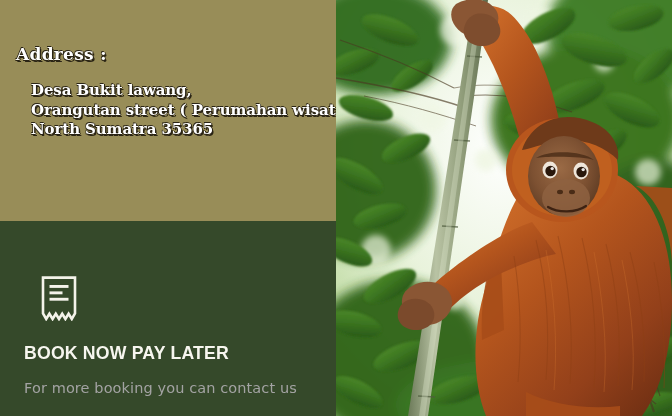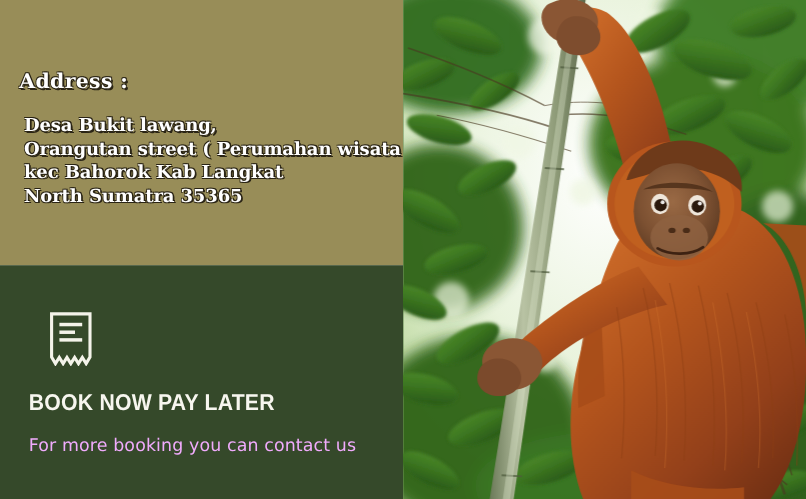--- a/index.html
+++ b/index.html
@@ -29,39 +29,39 @@
     height: 416px;
     display: flex;
     flex-direction: column;
   }
 
   .address-panel {
     position: relative;
     height: 221px;
     background: #988d58;
     box-sizing: border-box;
-    padding: 60px 12px 0 16px;
+    padding: 46px 12px 0 16px;
     overflow: hidden;
   }
 
   .address-heading {
     font-family: "DejaVu Serif", "Liberation Serif", serif;
     font-weight: bold;
     font-size: 17px;
     line-height: 1;
     color: #ffffff;
     letter-spacing: 0.3px;
     text-shadow: 1.6px 1.6px 0 #2a2415, -0.6px -0.6px 0 #2a2415,
                  0.9px -0.5px 0 #2a2415, -0.5px 0.9px 0 #2a2415;
     margin: 0 0 18px 0;
     white-space: nowrap;
   }
 
   .address-lines {
-    margin: 4px;
+    margin: 15px;
     padding: 0;
     list-style: none;
   }
 
   .address-lines li {
     font-family: "DejaVu Serif", "Liberation Serif", serif;
     font-weight: bold;
     font-size: 15px;
     line-height: 19.5px;
     color: #ffffff;
@@ -70,21 +70,21 @@
     text-shadow: 1.5px 1.5px 0 #2a2415, -0.6px -0.6px 0 #2a2415,
                  0.9px -0.5px 0 #2a2415, -0.5px 0.9px 0 #2a2415;
   }
 
   
   .booking-panel {
     position: relative;
     flex: 1 1 auto;
     background: #35492a;
     box-sizing: border-box;
-    padding: 39px 12px 0 24px;
+    padding: 55px 12px 0 24px;
     overflow: hidden;
   }
 
   .receipt-icon {
     display: block;
     width: 38px;
     height: 45px;
     margin: 0 0 22px 16px;
   }
 
@@ -99,21 +99,21 @@
     transform: scaleX(0.93);
     transform-origin: left center;
     white-space: nowrap;
   }
 
   .booking-subtitle {
     font-family: "DejaVu Sans", sans-serif;
     font-weight: 400;
     font-size: 14.5px;
     line-height: 1;
-    color: #f0abfc;
+    color: #a3a3a3;
     margin: 19px 0 18px 0;
     letter-spacing: 0.1px;
     white-space: nowrap;
   }
 
   
   .photo-col {
     position: relative;
     width: 336px;
     height: 416px;
@@ -131,21 +131,20 @@
 
 <div class="page">
 
   <div class="left-col">
 
     <section class="address-panel">
       <h2 class="address-heading">Address :</h2>
       <ul class="address-lines">
         <li>Desa Bukit lawang,</li>
         <li>Orangutan street ( Perumahan wisata )</li>
-        <li>kec Bahorok Kab Langkat</li>
         <li>North Sumatra 35365</li>
       </ul>
     </section>
 
     <section class="booking-panel">
       <svg class="receipt-icon" viewBox="0 0 38 45" aria-hidden="true">
         <path d="M3 1.6 H35 V37.5 L31.8 43 L28.6 37.8 L25.4 43 L22.2 37.8 L19 43 L15.8 37.8 L12.6 43 L9.4 37.8 L6.2 43 L3 37.5 Z" fill="none" stroke="#f4f3ea" stroke-width="2.6" stroke-linejoin="miter"></path>
         <rect x="9.5" y="9" width="19" height="2.9" fill="#f4f3ea"></rect>
         <rect x="9.5" y="15.4" width="13" height="2.9" fill="#f4f3ea"></rect>
         <rect x="9.5" y="21.8" width="19" height="2.9" fill="#f4f3ea"></rect>

